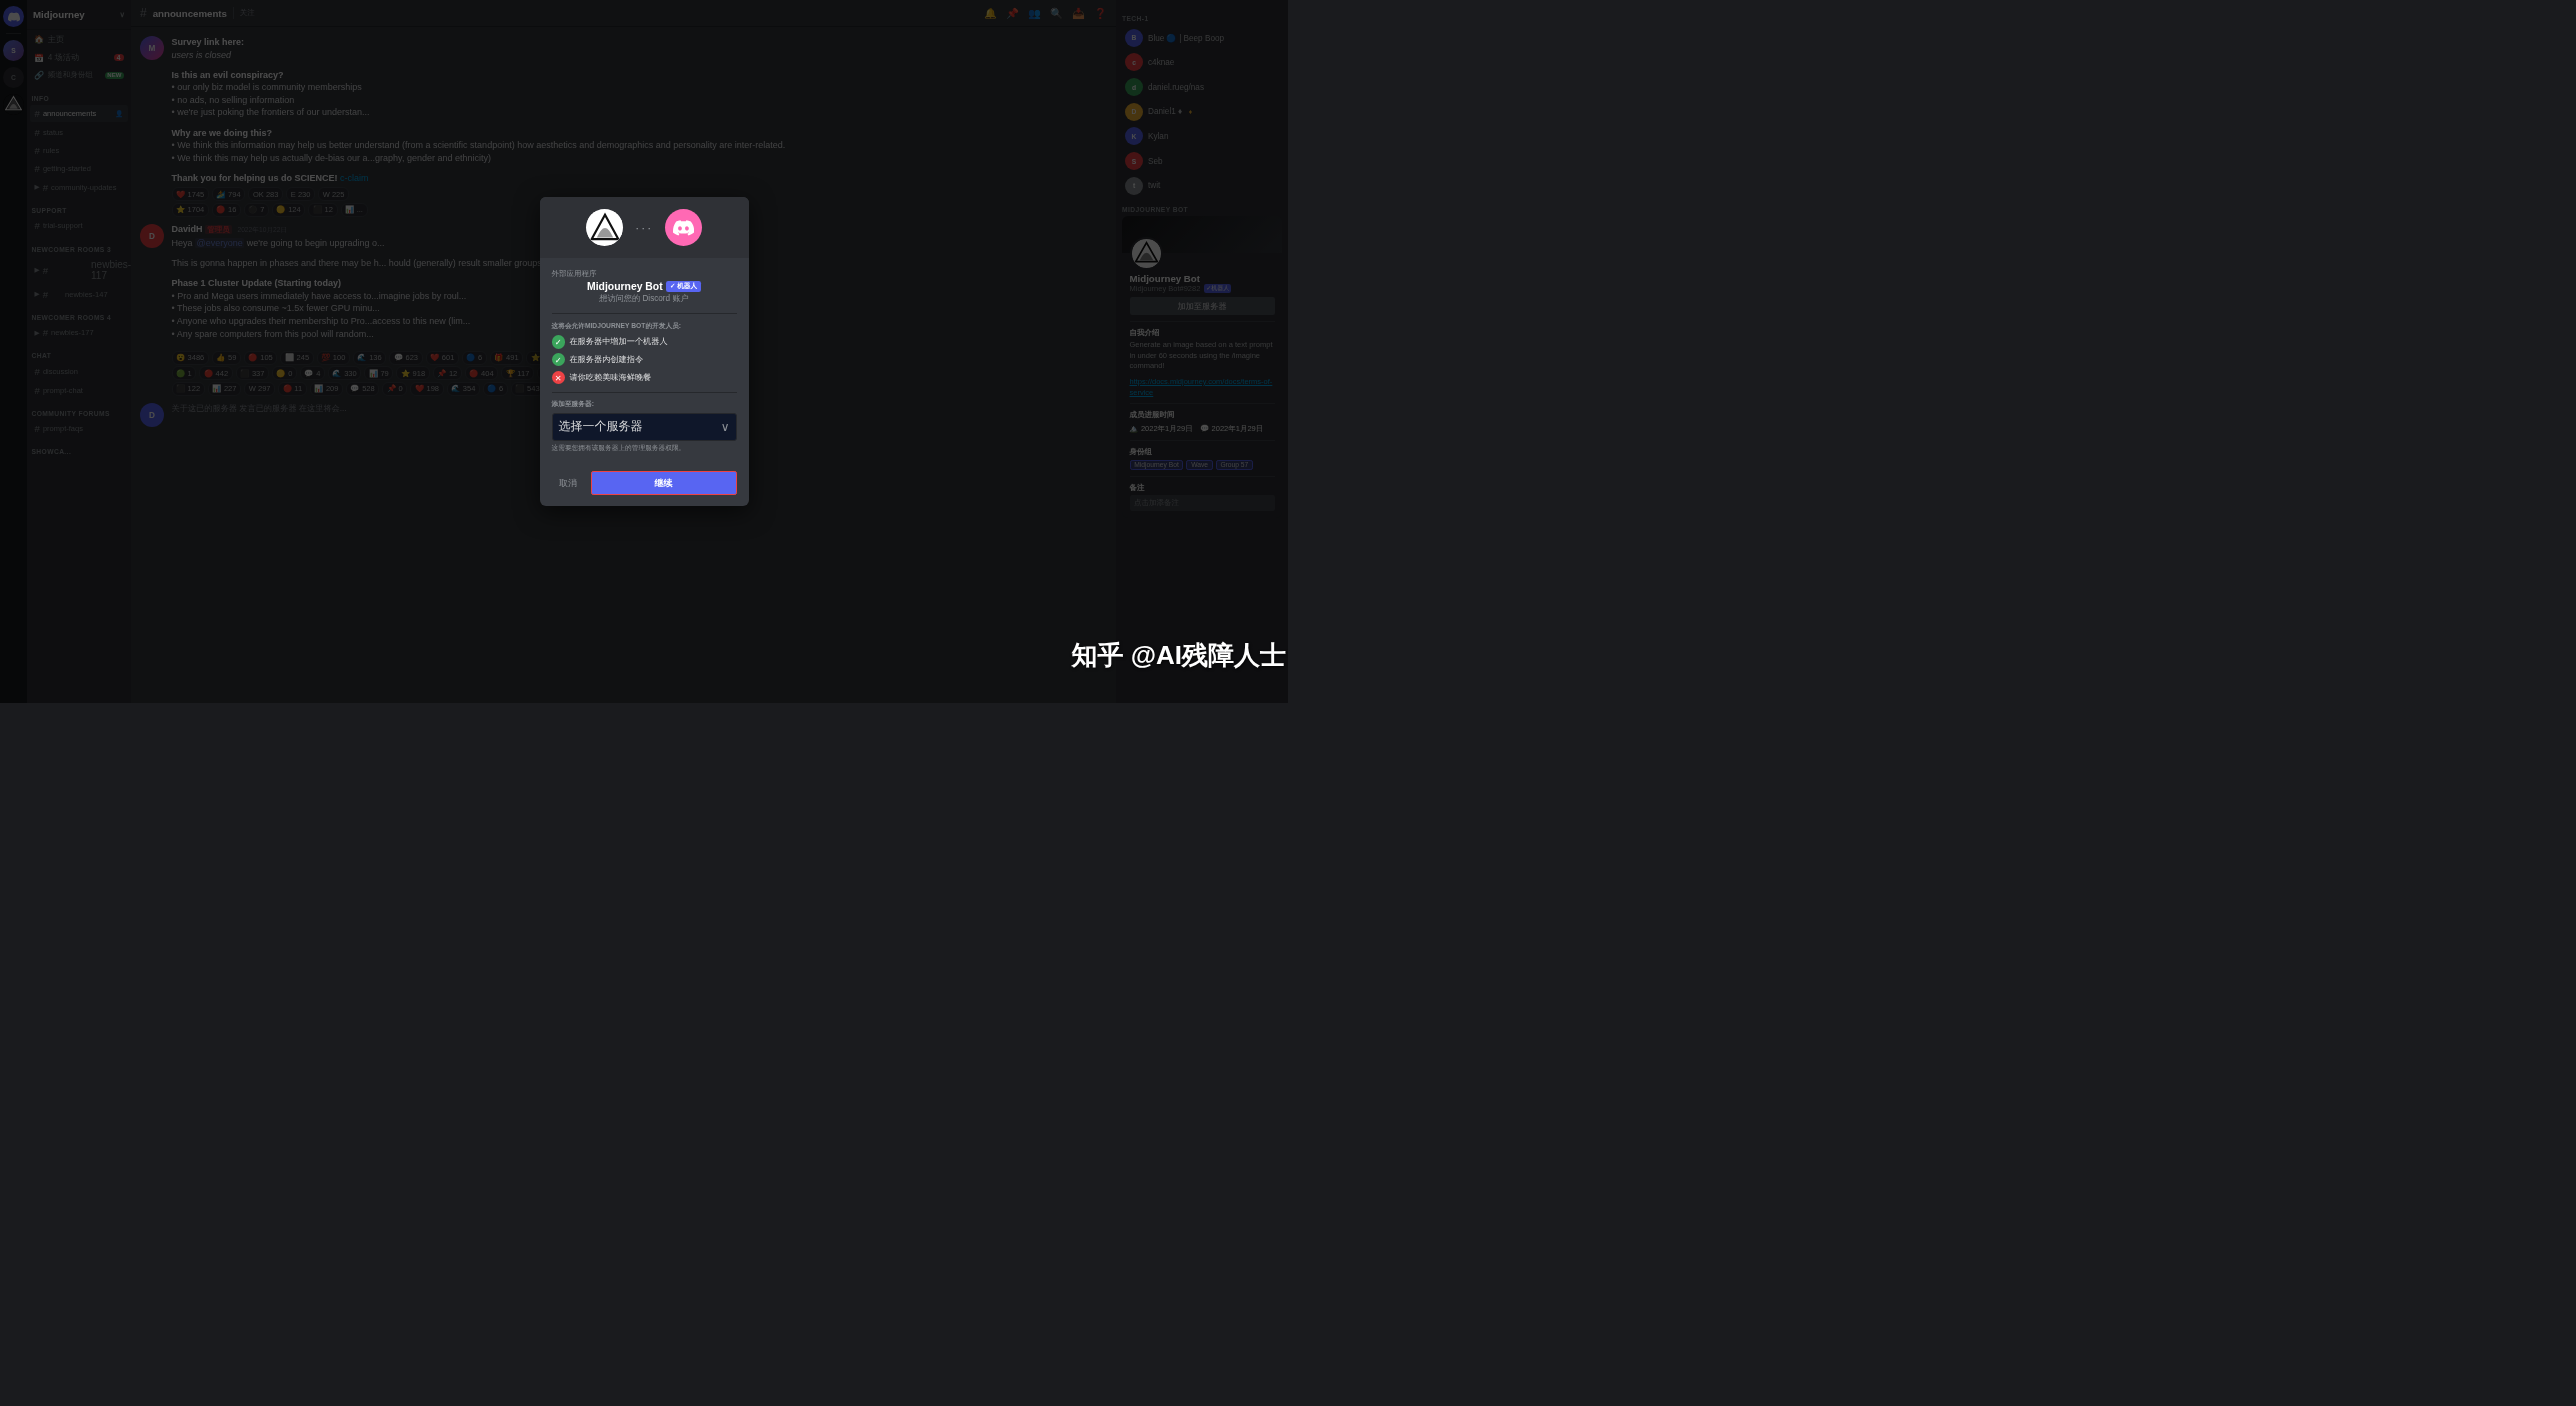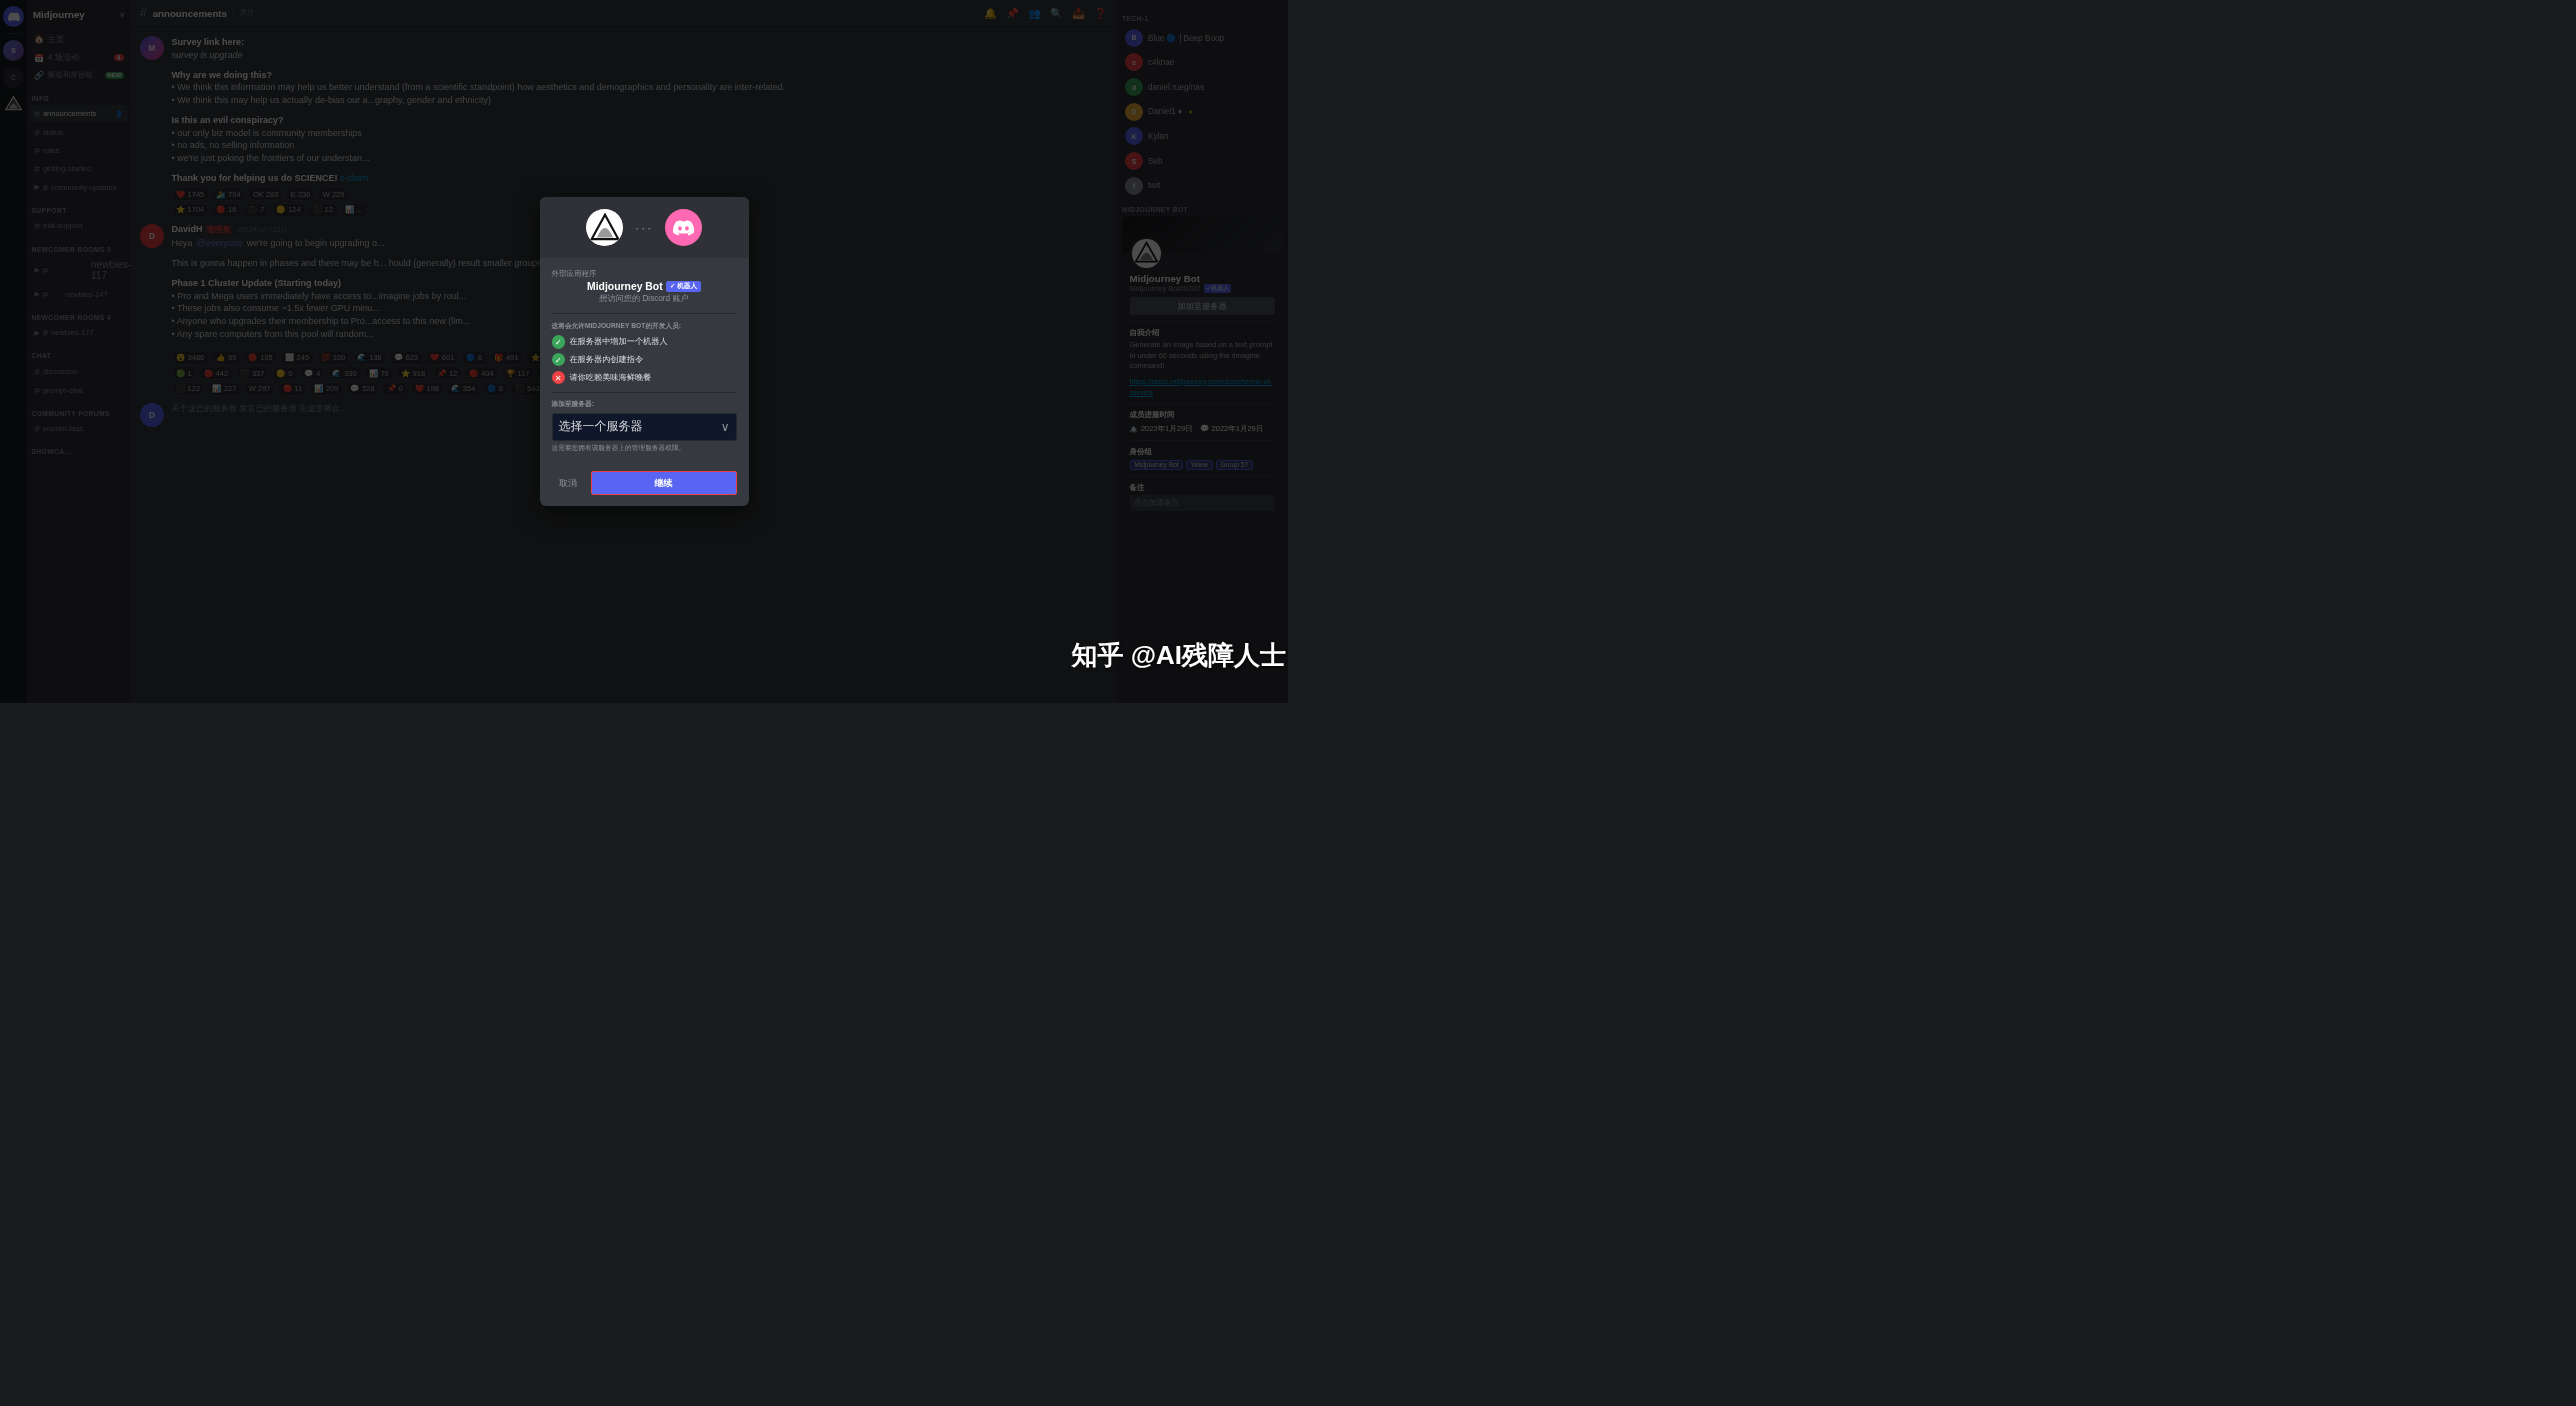--- a/index.html
+++ b/index.html
@@ -659,44 +659,44 @@
       </div>
     </div>
 
     <div class="chat-messages">
 
       <div class="message-group">
         <div class="avatar" style="background: linear-gradient(135deg,#5865f2,#eb459e);">M</div>
         <div class="message-content-area">
           <div class="message-text">
             <strong>Survey link here:</strong><br>
-            <em>survey is upgrade</em>
-          </div>
-        </div>
-      </div>
-
-      <div class="message-group">
-        <div style="width:24px; flex-shrink:0;"></div>
-        <div class="message-content-area">
-          <div class="message-text">
-            <strong>Why are we doing this?</strong><br>
-            • We think this information may help us better understand (from a scientific standpoint) how aesthetics and demographics and personality are inter-related.<br>
-            • We think this may help us actually de-bias our a...graphy, gender and ethnicity)
+            <em>users is closed</em>
           </div>
         </div>
       </div>
 
       <div class="message-group">
         <div style="width:24px; flex-shrink:0;"></div>
         <div class="message-content-area">
           <div class="message-text">
             <strong>Is this an evil conspiracy?</strong><br>
             • our only biz model is community memberships<br>
             • no ads, no selling information<br>
             • we're just poking the frontiers of our understan...
+          </div>
+        </div>
+      </div>
+
+      <div class="message-group">
+        <div style="width:24px; flex-shrink:0;"></div>
+        <div class="message-content-area">
+          <div class="message-text">
+            <strong>Why are we doing this?</strong><br>
+            • We think this information may help us better understand (from a scientific standpoint) how aesthetics and demographics and personality are inter-related.<br>
+            • We think this may help us actually de-bias our a...graphy, gender and ethnicity)
           </div>
         </div>
       </div>
 
       <div class="message-group">
         <div style="width:24px; flex-shrink:0;"></div>
         <div class="message-content-area">
           <div class="message-text">
             <strong>Thank you for helping us do SCIENCE!</strong> <a href="#">c-claim</a>
           </div>

